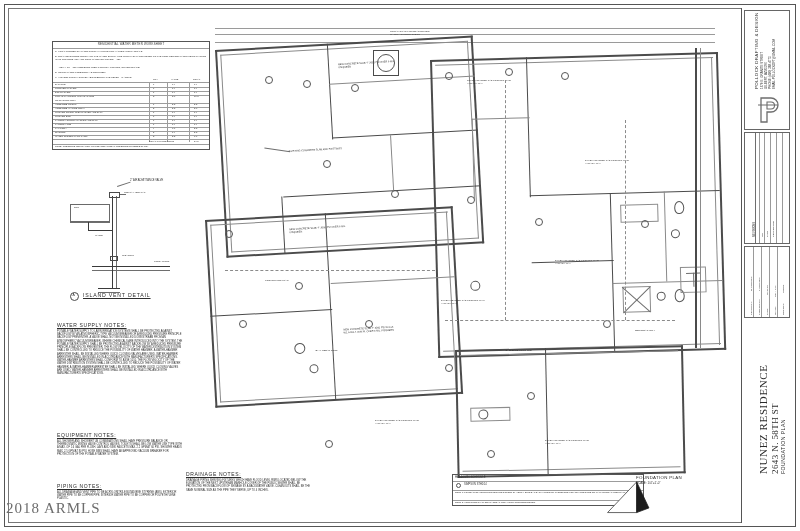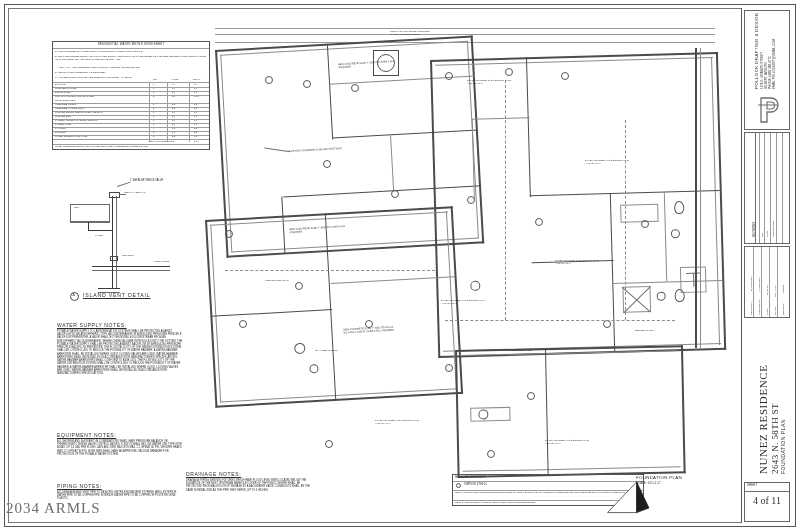--- a/index.html
+++ b/index.html
@@ -454,21 +454,16 @@
     <div class="vtext" style="left:37px;top:68px;font-size:2.4px;">PROJECT:</div>
     <div class="vtext" style="left:37px;top:46px;font-size:2.4px;">NUNEZ</div>
   </div>
 
   <div id="tb-title">
     <div class="vtext" style="left:13px;top:152px;font-size:11px;letter-spacing:.6px;font-family:'Liberation Serif',serif;">NUNEZ RESIDENCE</div>
     <div class="vtext" style="left:26px;top:152px;font-size:9px;letter-spacing:.4px;font-family:'Liberation Serif',serif;">2643 N. 58TH ST</div>
     <div class="vtext" style="left:36px;top:152px;font-size:5.2px;letter-spacing:.4px;">FOUNDATION PLAN</div>
   </div>
 
-  <div id="tb-sheet">
-    <div class="txt" style="left:2px;top:1px;font-size:3px;">SHEET</div>
-    <div class="ln hl thin" style="left:0;top:8px;width:44px;"></div>
-    <div class="txt" style="left:8px;top:12px;font-size:10px;font-family:'Liberation Serif',serif;">4 of 11</div>
-  </div>
-
-  <div id="watermark">2034 ARMLS</div>
+
+  <div id="watermark">2018 ARMLS</div>
 
 </div>
 
 </body></html>

